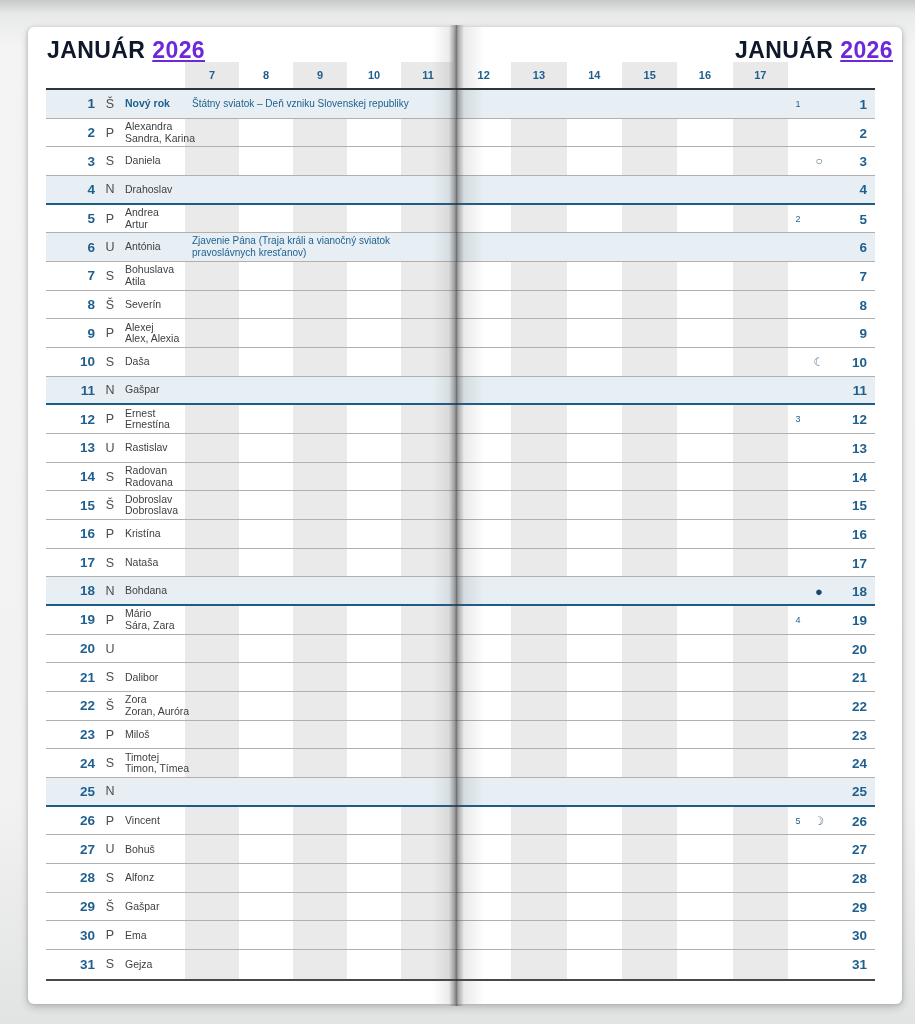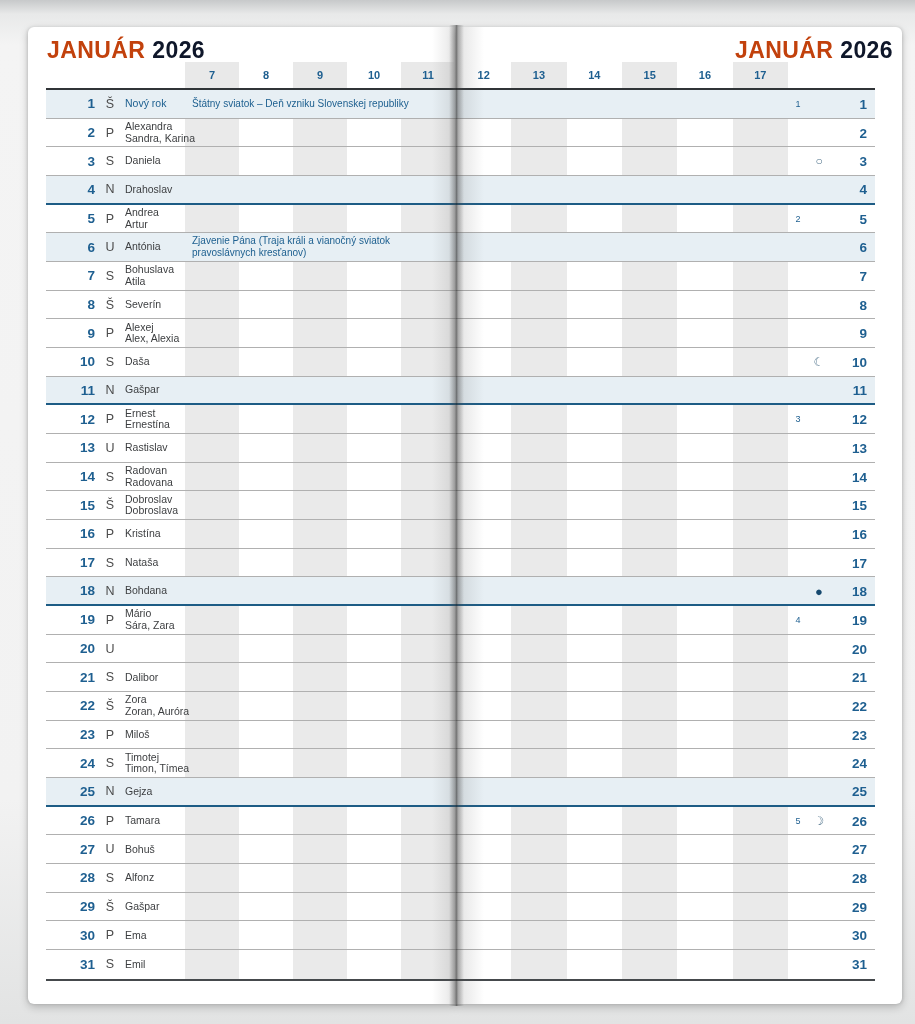--- a/index.html
+++ b/index.html
@@ -34,22 +34,22 @@
     pointer-events:none;z-index:6;
   }
   .spine{
     position:absolute;left:449px;top:25px;width:15px;height:981px;z-index:9;
     background:linear-gradient(to right,rgba(50,50,50,0) 0%,rgba(60,60,60,0.38) 40%,rgba(35,35,35,0.55) 50%,rgba(60,60,60,0.34) 62%,rgba(50,50,50,0) 100%);
     pointer-events:none;
   }
   .ph{position:absolute;top:9px;height:28px;line-height:28px;font-size:23px;font-weight:bold;letter-spacing:0.4px;white-space:nowrap;}
   .page.left .ph{left:19px;}
   .page.right .ph{right:9px;}
-  .ph .m{color:#c2410c;}
-  .ph .y{color:#0f172a;margin-left:7px;}
+  .ph .m{color:#0f172a;}
+  .ph .y{color:#6d28d9;margin-left:7px;text-decoration:underline;}
   .hours{position:absolute;top:35px;height:26px;display:flex;z-index:1;}
   .page.left .hours{left:157px;width:270px;}
   .page.right .hours{left:0;width:332px;}
   .hours .h{display:flex;align-items:center;justify-content:center;color:#1e5f90;font-weight:bold;font-size:11px;}
   .page.left .hours .h{flex:0 0 54px;}
   .page.right .hours .h{flex:1;}
   .hours .h.g{background:#e9e9e9;}
   .rows{
     position:absolute;top:61px;height:889px;z-index:2;
     border-top:2px solid #303437;border-bottom:2px solid #45494c;box-sizing:content-box;
@@ -62,21 +62,21 @@
   .row.wkend{border-bottom:2px solid #1d5c85;}
   .stripes{position:absolute;top:0;bottom:0;display:flex;z-index:0;}
   .page.left .stripes{right:1px;width:270px;}
   .page.right .stripes{left:0;width:332px;}
   .page.left .stripes .c{flex:0 0 54px;}
   .page.right .stripes .c{flex:1;}
   .stripes .c.g{background:#eaeaea;}
   .daynum{width:49px;text-align:right;font-weight:bold;color:#1e5f90;font-size:13.5px;z-index:1;}
   .wday{width:30px;text-align:center;color:#4c4c4c;font-size:12.5px;z-index:1;}
   .names{flex:1;display:flex;flex-direction:column;justify-content:center;font-size:10.5px;color:#3c3e40;line-height:11.5px;white-space:nowrap;z-index:1;}
-  .names.blue{color:#1e6090;}
+  .names.blue{color:#1e6090;font-weight:bold;}
   .note{position:absolute;left:146px;top:0;bottom:0;display:flex;flex-direction:column;justify-content:center;font-size:10px;line-height:12px;color:#1e6090;white-space:nowrap;z-index:1;}
   .wknum{position:absolute;left:331px;width:22px;text-align:center;font-size:9px;color:#1e5f90;top:50%;transform:translateY(-50%);z-index:1;}
   .moon{position:absolute;left:351px;width:24px;text-align:center;font-size:12px;color:#4c7089;top:50%;transform:translateY(-50%);z-index:1;}
   .moon.new{color:#16496e;font-size:13px;}
   .dnr{position:absolute;right:8px;top:50%;transform:translateY(-50%);font-weight:bold;color:#1e5f90;font-size:13.5px;z-index:1;}
 </style>
 </head>
 <body>
 
 <div class="photo">
@@ -403,36 +403,33 @@
           <span class="daynum">24</span>
           <span class="wday">S</span>
           <div class="names">
             <div class="name-line">Timotej</div>
             <div class="name-line">Timon, Tímea</div>
           </div>
         </div>
         <div class="row hl wkend">
           <span class="daynum">25</span>
           <span class="wday">N</span>
-          <div class="names">
-            <div class="name-line">Gejza</div>
-          </div>
         </div>
         <div class="row">
           <div class="stripes">
             <div class="c g"></div>
             <div class="c"></div>
             <div class="c g"></div>
             <div class="c"></div>
             <div class="c g"></div>
           </div>
           <span class="daynum">26</span>
           <span class="wday">P</span>
           <div class="names">
-            <div class="name-line">Tamara</div>
+            <div class="name-line">Vincent</div>
           </div>
         </div>
         <div class="row">
           <div class="stripes">
             <div class="c g"></div>
             <div class="c"></div>
             <div class="c g"></div>
             <div class="c"></div>
             <div class="c g"></div>
           </div>
@@ -488,21 +485,21 @@
           <div class="stripes">
             <div class="c g"></div>
             <div class="c"></div>
             <div class="c g"></div>
             <div class="c"></div>
             <div class="c g"></div>
           </div>
           <span class="daynum">31</span>
           <span class="wday">S</span>
           <div class="names">
-            <div class="name-line">Emil</div>
+            <div class="name-line">Gejza</div>
           </div>
         </div>
       </div>
   </div>
 
   <div class="page right">
     <div class="ph">
       <span class="m">JANUÁR</span><span class="y">2026</span>
     </div>
     <div class="hours" id="right-hours">

